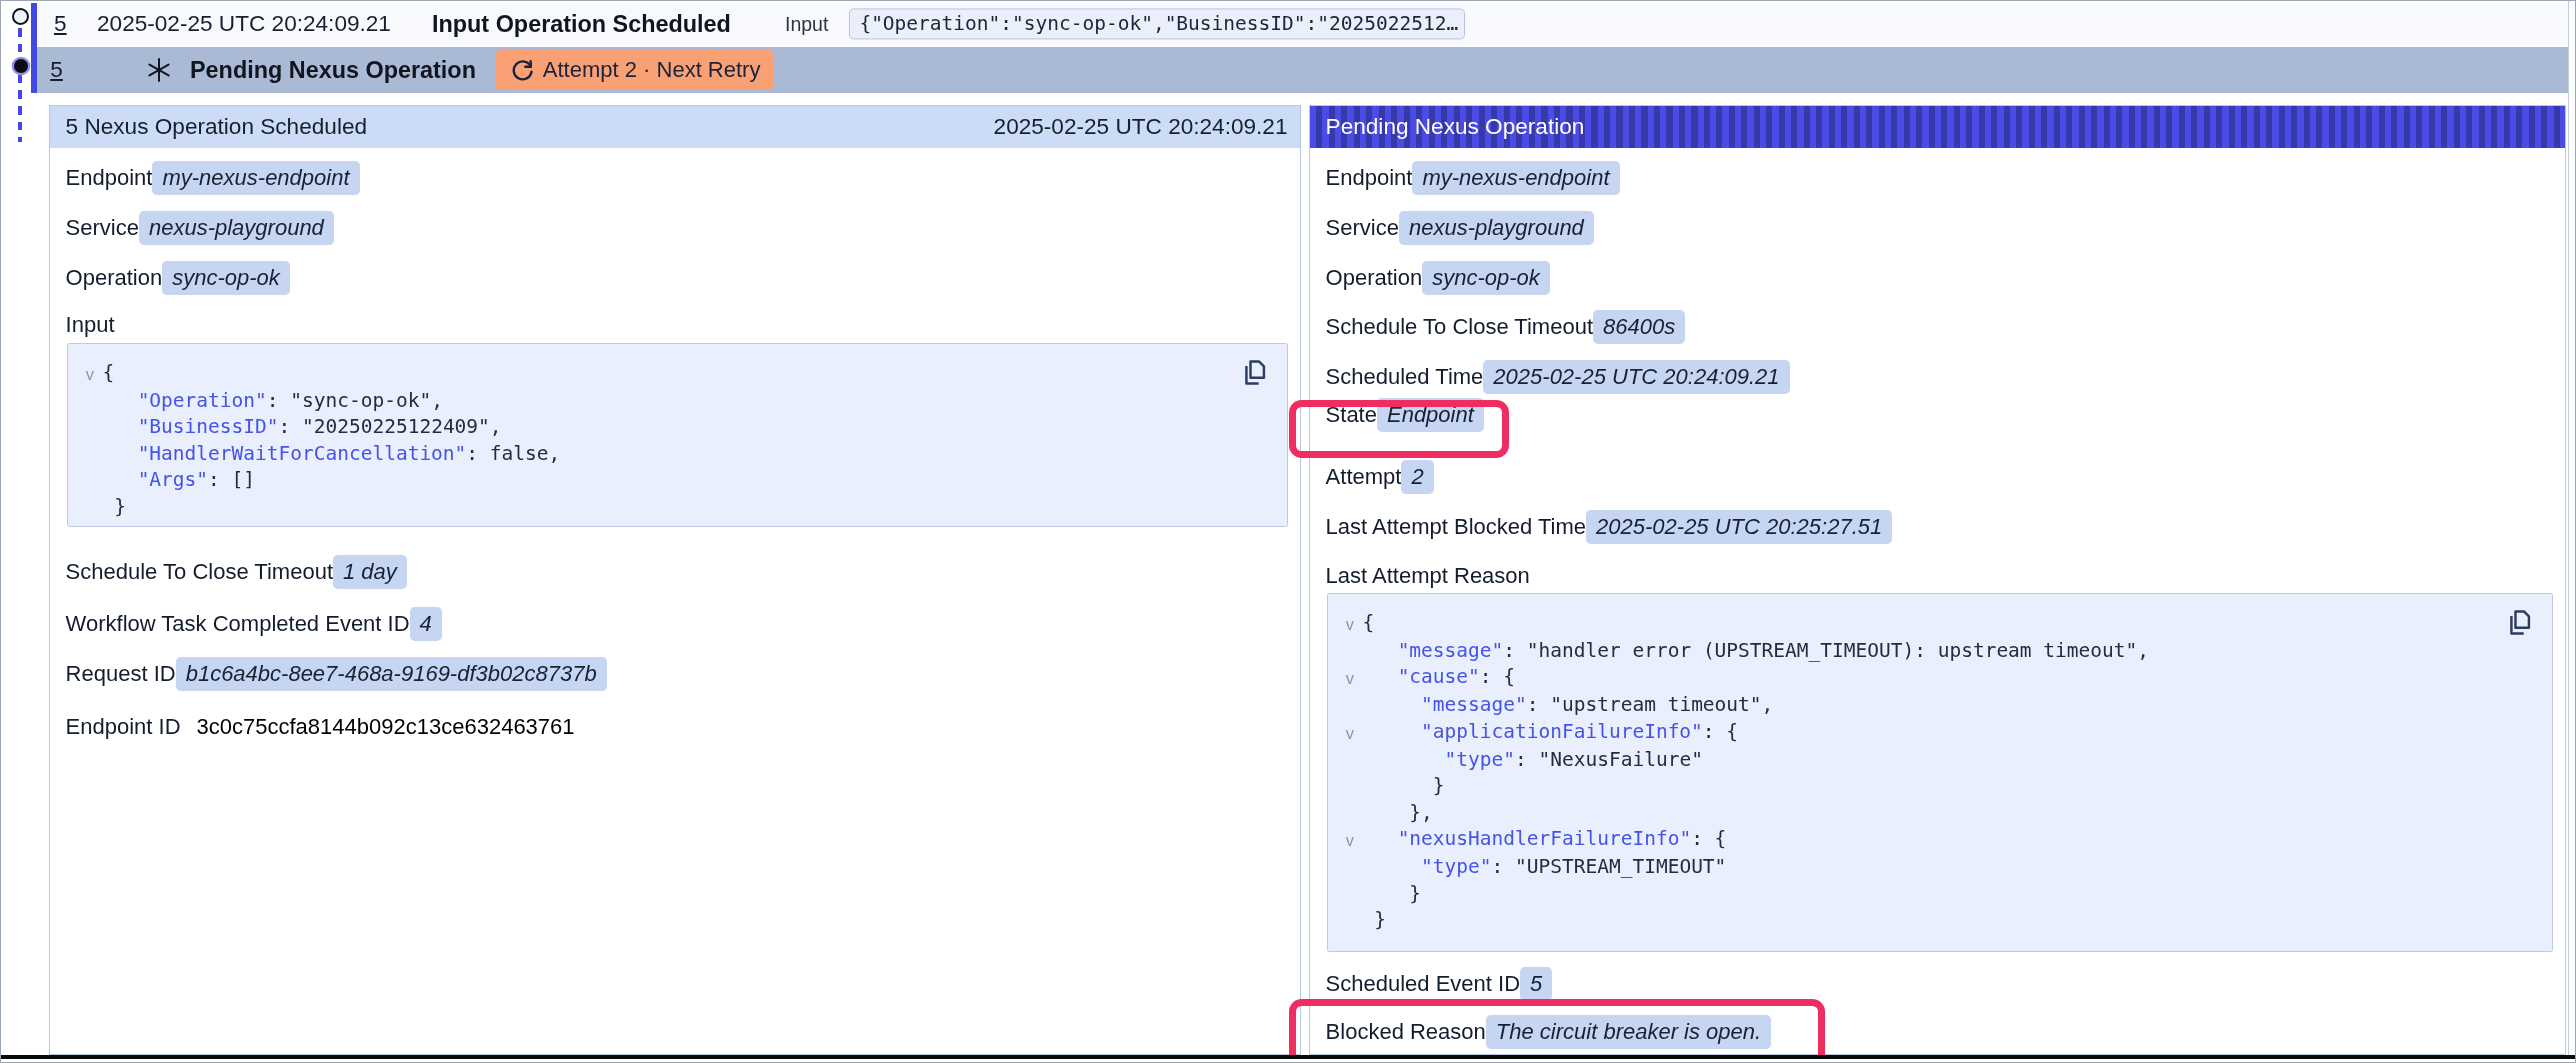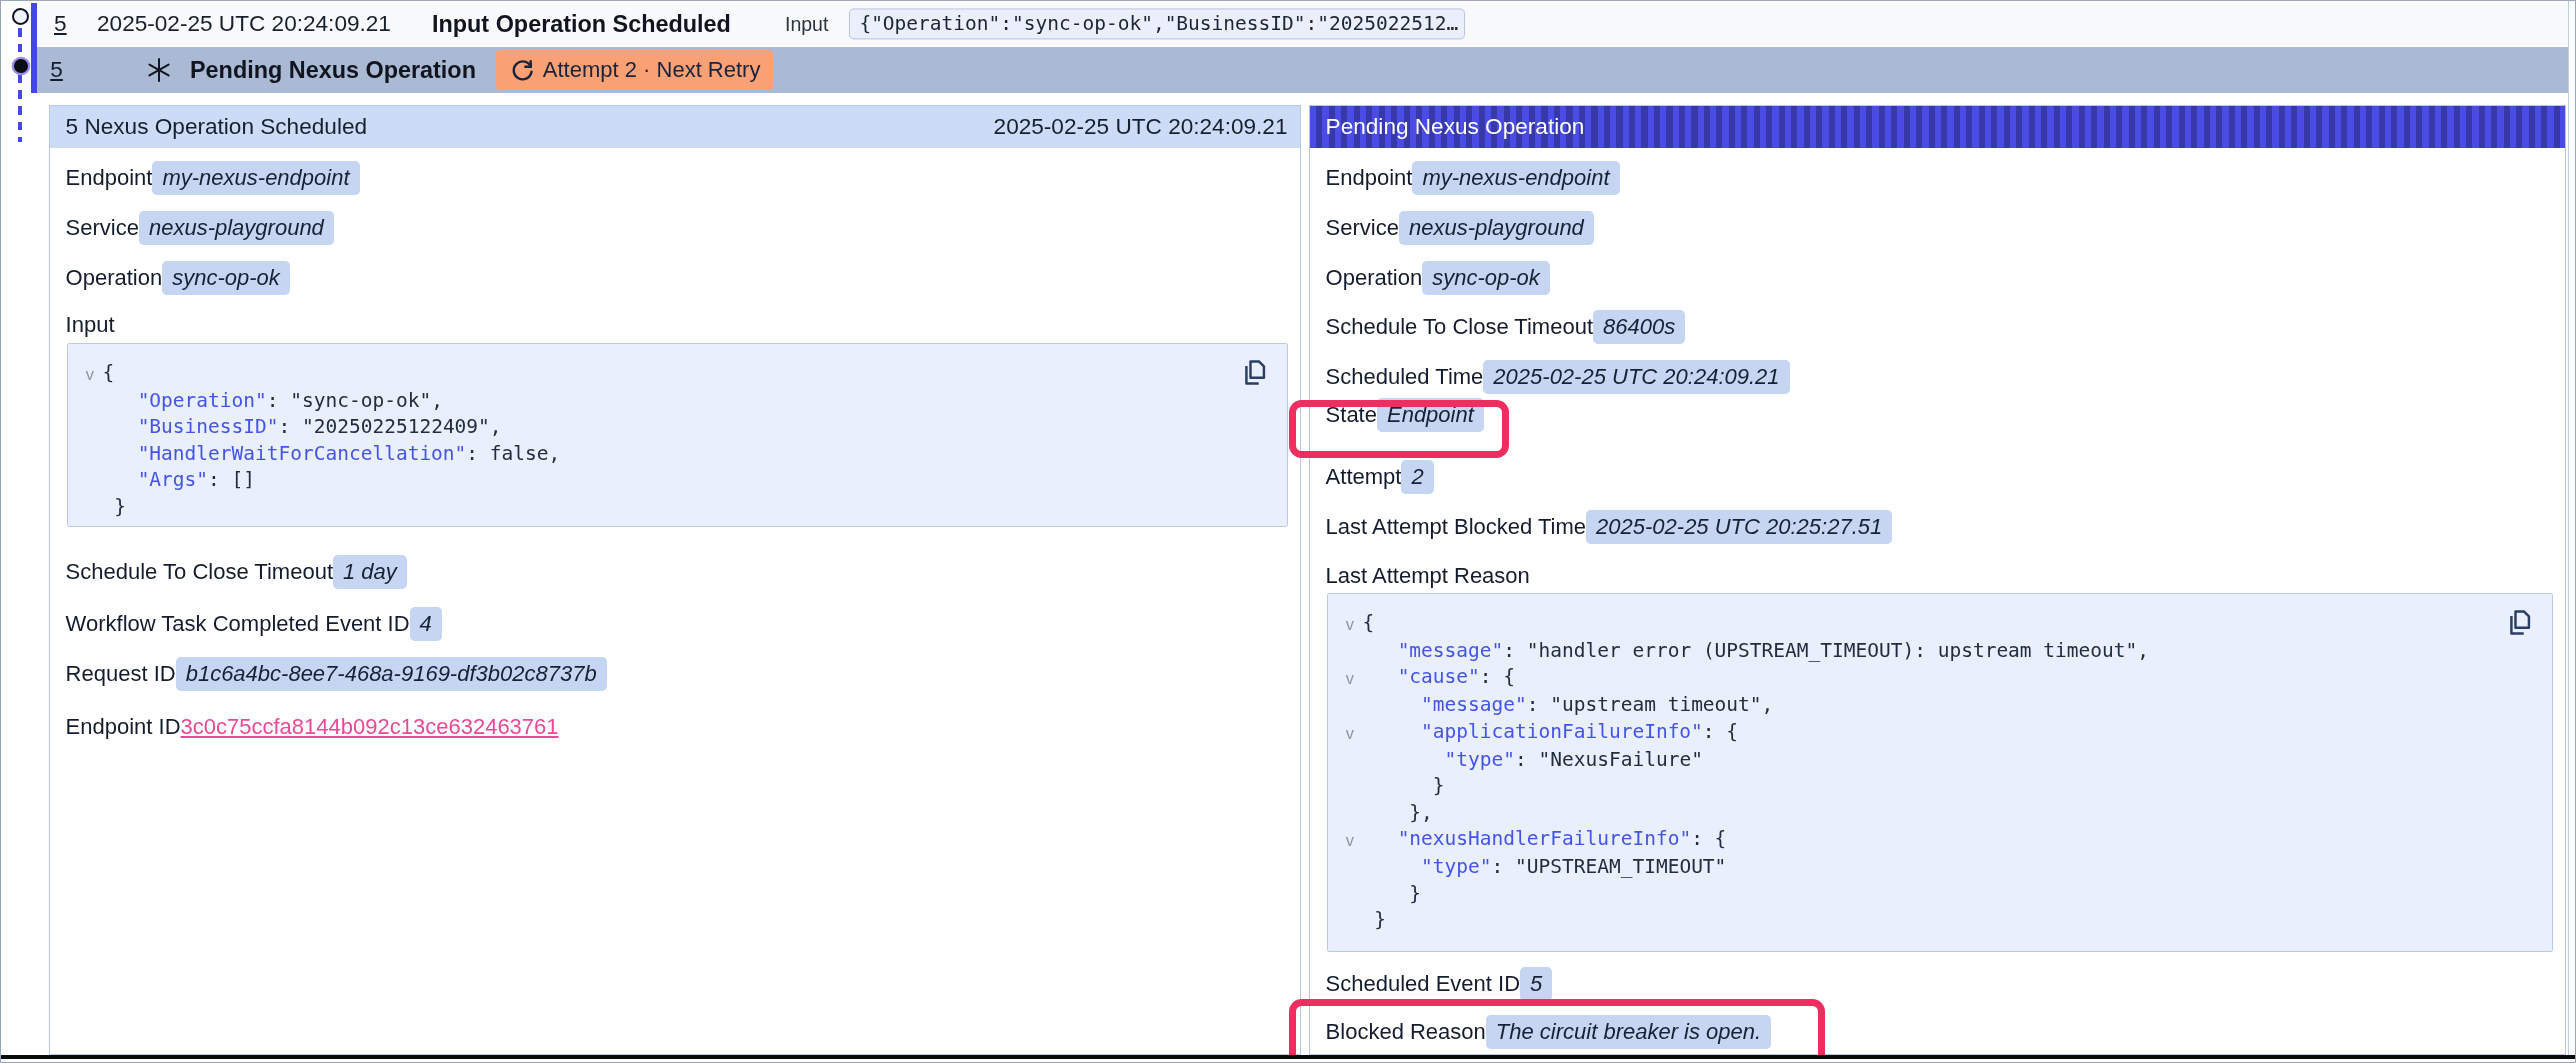--- a/index.html
+++ b/index.html
@@ -41,21 +41,21 @@
   .p-head { position:absolute; top:0; left:0; right:0; height:42px; display:flex;
     align-items:center; justify-content:space-between; padding:0 12.5px 0 15.6px; font-size:22.6px; }
   .left-head { background: var(--panel-header-bg,#cddcf6); color:#15202f; }
   .right-head { color:#ffffff;
     background: repeating-linear-gradient(90deg, var(--header-stripe-light,#4a4ce5) 0 6.2px, var(--header-stripe-dark,#3739ab) 6.2px 12.5px); }
   .field { position:absolute; left:15.6px; display:flex; align-items:center; height:36px;
     font-size:22px; color:#141d2e; white-space:nowrap; }
   .chip { background: var(--chip-bg,#c6d6f2); border-radius:4.7px; padding:3.9px 10px; color:#172134;font-style:italic; }
   .flabel-solo { position:absolute; left:15.6px; height:31px; display:flex; align-items:center;
     font-size:22px; color:#141d2e; }
-  .id-link { text-decoration:underline; color:#ec4899; cursor:pointer; }
+  .id-link { color:#000000; cursor:pointer;margin-left:16px; }
   
   .code-block { position:absolute; left:17px; right:12.5px; background: var(--code-bg,#e9effc);
     border:1.6px solid #bcc9e6; border-radius:2.3px; }
   .code-lines { padding:15.6px 0 0 9.4px; white-space:pre;
     font-family:"DejaVu Sans Mono", monospace; font-size:19.5px; line-height:26.5px; color:#232d40; }
   .cl { display:flex; }
   .chev { width:25px; flex:0 0 25px; text-align:center; color:#8d95a6;
     font-family:"Liberation Sans", sans-serif; font-size:16.4px; line-height:28px; }
   .k { color: var(--code-key,#4553e8); }
   .p { color:#232d40; }

